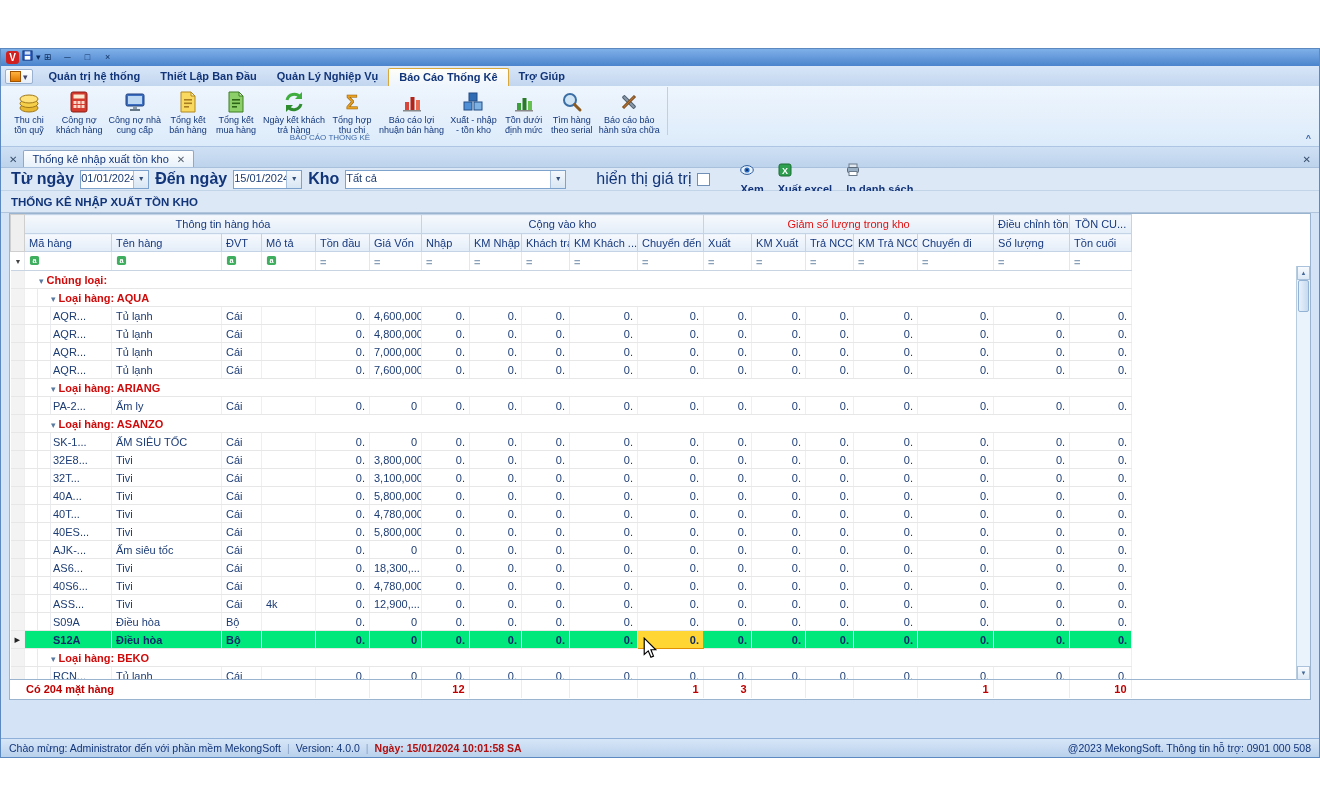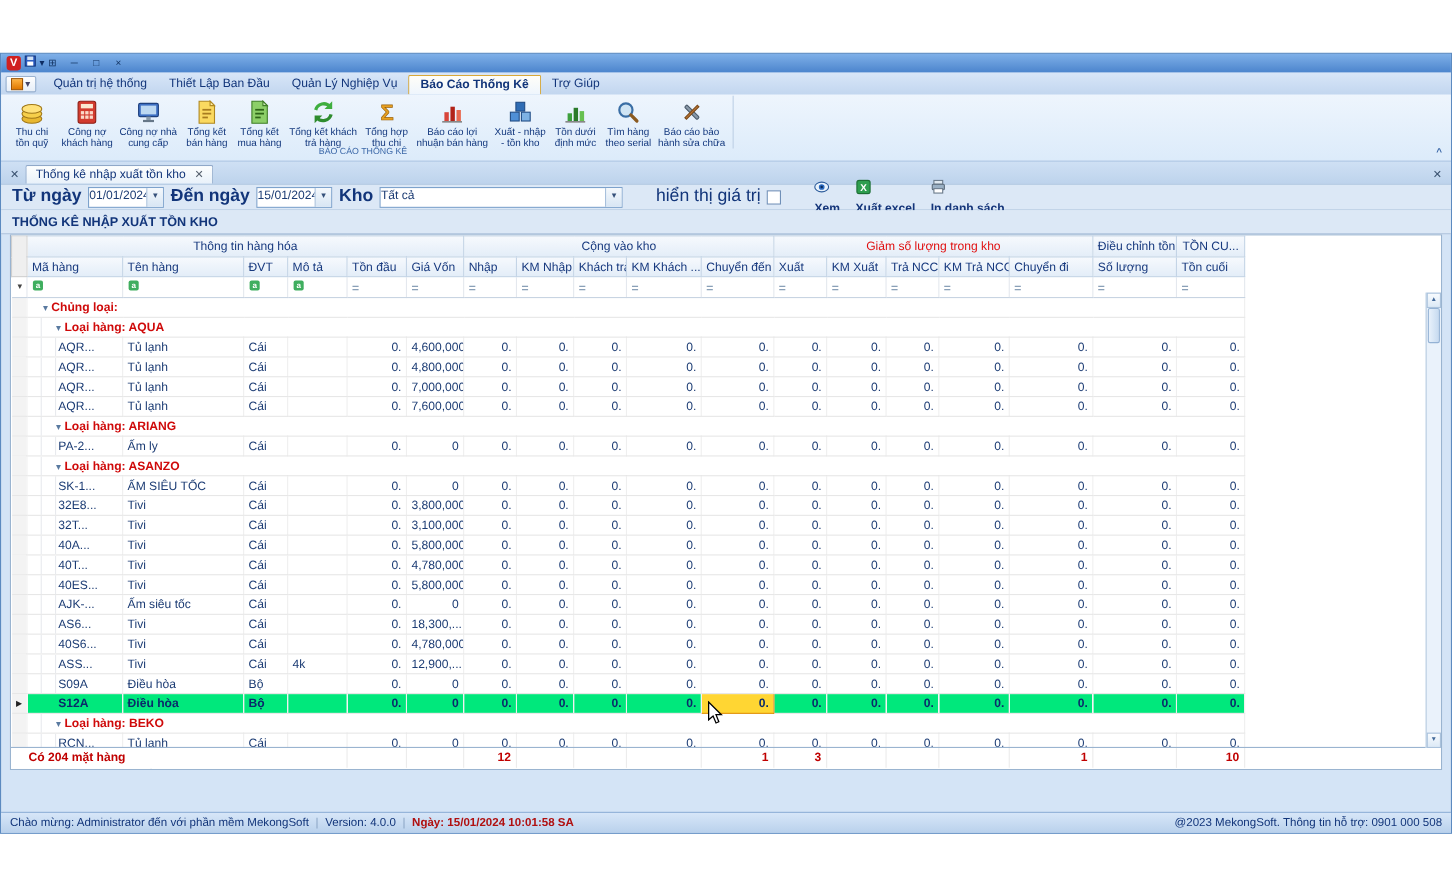--- a/index.html
+++ b/index.html
@@ -15,21 +15,21 @@
   .qicon{font-size:9px;color:#0d2c63;line-height:13px;}
   .title-text{flex:1;text-align:center;font-size:11px;color:#0d2c63;}
   .winctl{display:flex;gap:6px;}
   .winbtn{font-size:9px;color:#10305e;width:14px;text-align:center;line-height:13px;}
   
   .ribbon-tabs{height:20px;background:linear-gradient(#d8e6f8,#c2d6ef);display:flex;align-items:flex-end;
                padding-left:4px;gap:2px;flex:0 0 auto;}
   .app-btn{display:flex;align-items:center;gap:2px;background:linear-gradient(#fefefe,#e6eef8);
            border:1px solid #9ab2d0;border-radius:2px;padding:1px 4px;margin:0 4px 2px 0;font-size:9px;color:#446;}
   .app-grid{width:9px;height:9px;background:linear-gradient(#ffb340,#e07800);border:1px solid #a05400;}
-  .rtab{font-size:11px;color:#12357a;padding:2px 10px 3px;}
+  .rtab{font-size:11px;color:#12357a;padding:2px 10px 3px;font-weight:bold;}
   .rtab.active{background:linear-gradient(#fffef8,#eef5fd);border:1px solid #d8a838;border-bottom:none;
                border-radius:2px 2px 0 0;font-weight:bold;}
   
   .ribbon-body{height:60px;background:linear-gradient(#eef5fd,#dcebfa);border-bottom:1px solid #aec6e4;
                position:relative;flex:0 0 auto;}
   .ribbon-group{position:absolute;left:4px;top:1px;display:flex;border-right:1px solid #bed0e6;padding-right:4px;}
   .rbtn{min-width:42px;text-align:center;padding:2px 3px 0;color:#13387e;font-size:9px;line-height:10px;}
   .rbtn .ric{height:26px;display:flex;align-items:center;justify-content:center;}
   .rgroup-label{position:absolute;top:47px;left:4px;width:650px;text-align:center;font-size:8px;color:#3c68a8;}
   .ribbon-collapse{position:absolute;right:8px;bottom:3px;font-size:9px;font-weight:bold;color:#3c68a8;}
@@ -230,21 +230,21 @@
         </div>
         <div class="rbtn">
           <div class="ric">
             <svg width="24" height="24" viewBox="0 0 24 24">
               <path d="M5 10a7.5 7.5 0 0 1 13-3" fill="none" stroke="#3fae3f" stroke-width="3"></path>
               <path d="M20 2v7h-7z" fill="#3fae3f"></path>
               <path d="M19 14a7.5 7.5 0 0 1-13 3" fill="none" stroke="#2e8c2e" stroke-width="3"></path>
               <path d="M4 22v-7h7z" fill="#2e8c2e"></path>
             </svg>
           </div>
-          <div>Tổng kết khách</div>
+          <div>Ngày kết khách</div>
           <div>trả hàng</div>
         </div>
         <div class="rbtn">
           <div class="ric">
             <svg width="24" height="24" viewBox="0 0 24 24">
               <text x="12" y="19" font-size="20" font-weight="bold" text-anchor="middle" fill="#e8a020" stroke="#9a6410" stroke-width="0.6">Σ</text>
             </svg>
           </div>
           <div>Tổng hợp</div>
           <div>thu chi</div>

